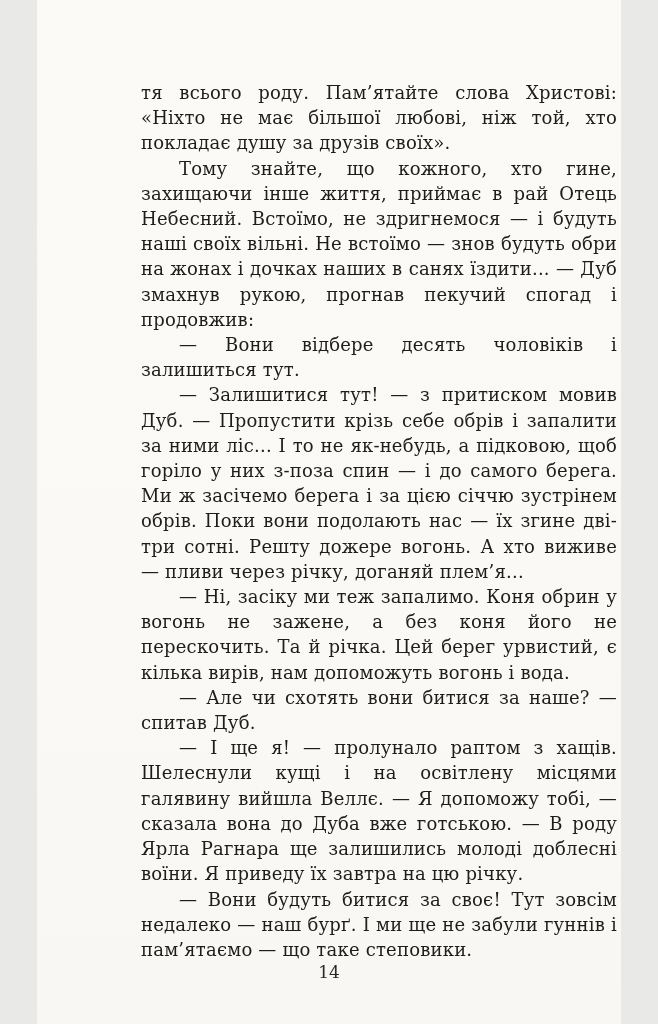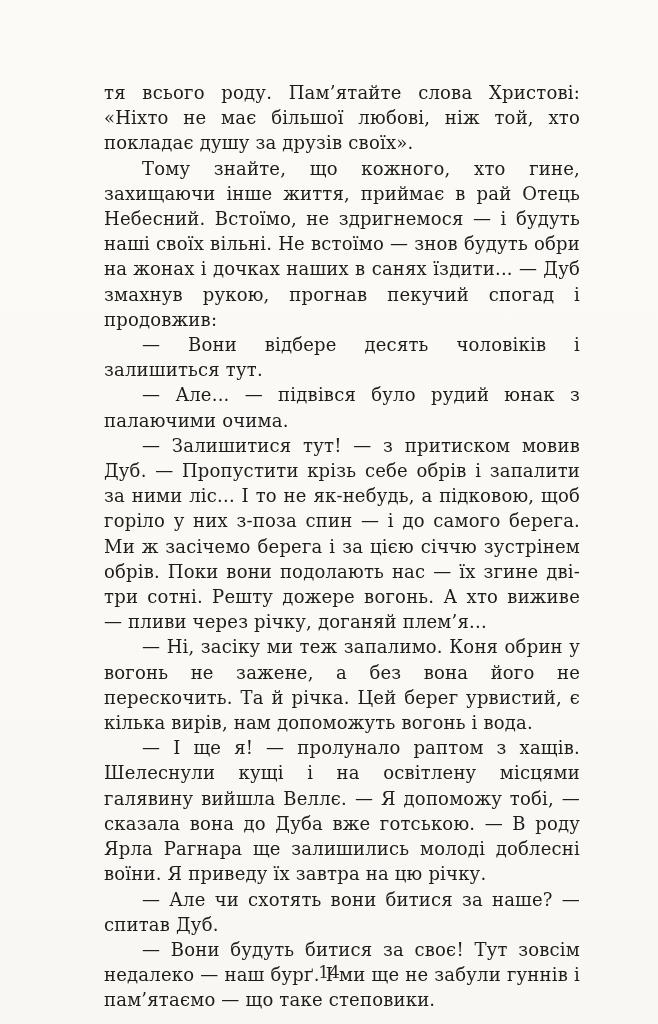--- a/index.html
+++ b/index.html
@@ -2,21 +2,21 @@
 <html><head>
 <meta charset="utf-8">
 <style>
   html, body {
     margin: 0;
     padding: 0;
     background: #e9e9e7;
   }
   .page {
     position: relative;
-    width: 658px;
+    width: 584px;
     height: 1024px;
     margin: 0 auto;
     background: #fbfaf7;
     background-image: linear-gradient(180deg, #fbfaf7 0%, #faf9f6 60%, #f8f7f4 100%);
     overflow: hidden;
     font-family: "DejaVu Serif", "Liberation Serif", serif;
     color: #1e1d1b;
   }
   .text-block {
     position: absolute;
@@ -48,22 +48,21 @@
   }
 </style>
 </head>
 <body>
 
 <div class="page">
   <div class="text-block">
     <p class="continuation">тя всього роду. Пам’ятайте слова Христові: «Ніхто не має більшої любові, ніж той, хто покладає душу за друзів своїх».</p>
     <p>Тому знайте, що кожного, хто гине, захищаючи інше життя, приймає в рай Отець Небесний. Встоїмо, не здригнемося — і будуть наші своїх вільні. Не встоїмо — знов будуть обри на жонах і дочках наших в санях їздити... — Дуб змахнув рукою, прогнав пекучий спогад і продовжив:</p>
     <p>— Вони відбере десять чоловіків і залишиться тут.</p>
-    <p>— Але... — підвівся було рудий юнак з палаючими очима.</p>
     <p>— Залишитися тут! — з притиском мовив Дуб. — Пропустити крізь себе обрів і запалити за ними ліс... І то не як-небудь, а підковою, щоб горіло у них з-поза спин — і до самого берега. Ми ж засічемо берега і за цією січчю зустрінем обрів. Поки вони подолають нас — їх згине дві-три сотні. Решту дожере вогонь. А хто виживе — пливи через річку, доганяй плем’я...</p>
-    <p>— Ні, засіку ми теж запалимо. Коня обрин у вогонь не зажене, а без вона його не перескочить. Та й річка. Цей берег урвистий, є кілька вирів, нам допоможуть вогонь і вода.</p>
+    <p>— Ні, засіку ми теж запалимо. Коня обрин у вогонь не зажене, а без коня його не перескочить. Та й річка. Цей берег урвистий, є кілька вирів, нам допоможуть вогонь і вода.</p>
+    <p>— Але чи схотять вони битися за наше? — спитав Дуб.</p>
     <p>— І ще я! — пролунало раптом з хащів. Шелеснули кущі і на освітлену місцями галявину вийшла Веллє. — Я допоможу тобі, — сказала вона до Дуба вже готською. — В роду Ярла Рагнара ще залишились молоді доблесні воїни. Я приведу їх завтра на цю річку.</p>
-    <p>— Але чи схотять вони битися за наше? — спитав Дуб.</p>
     <p>— Вони будуть битися за своє! Тут зовсім недалеко — наш бурґ. І ми ще не забули гуннів і пам’ятаємо — що таке степовики.</p>
 
   </div>
   <div class="page-number">14</div>
 </div>
 
 </body></html>

